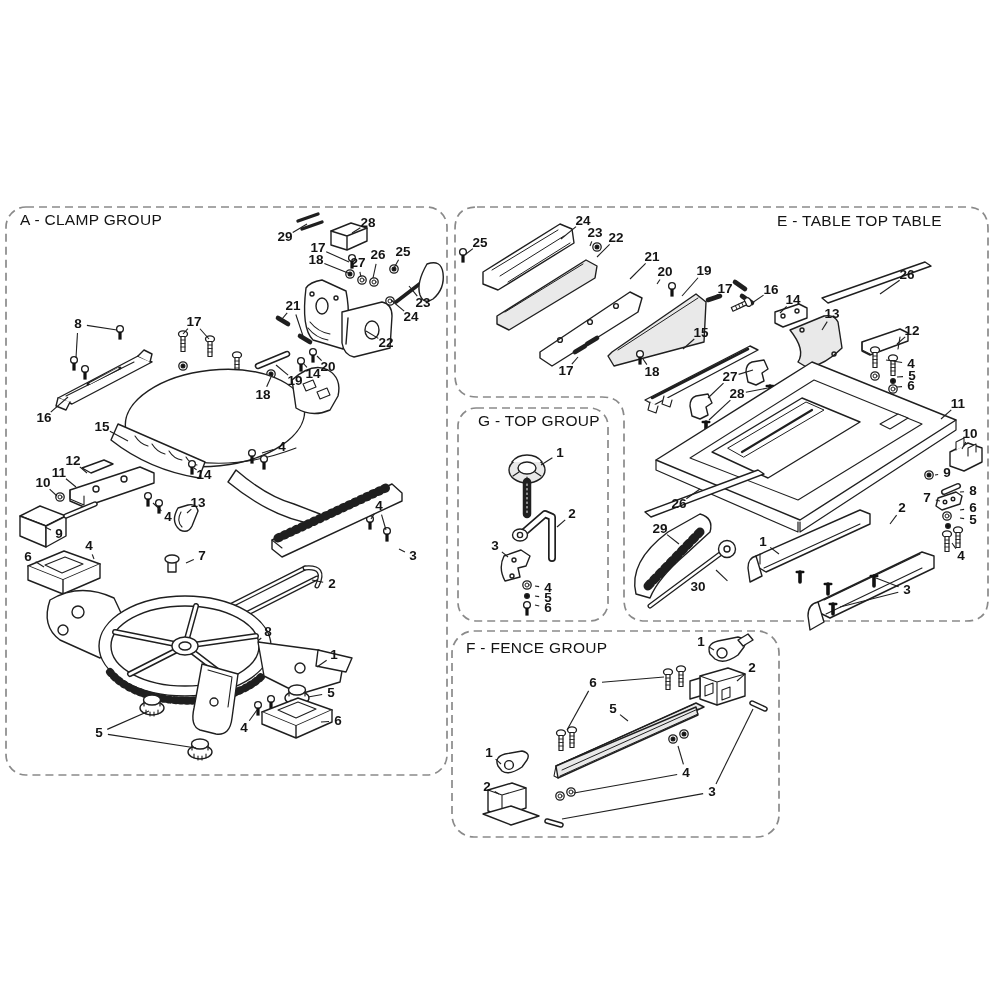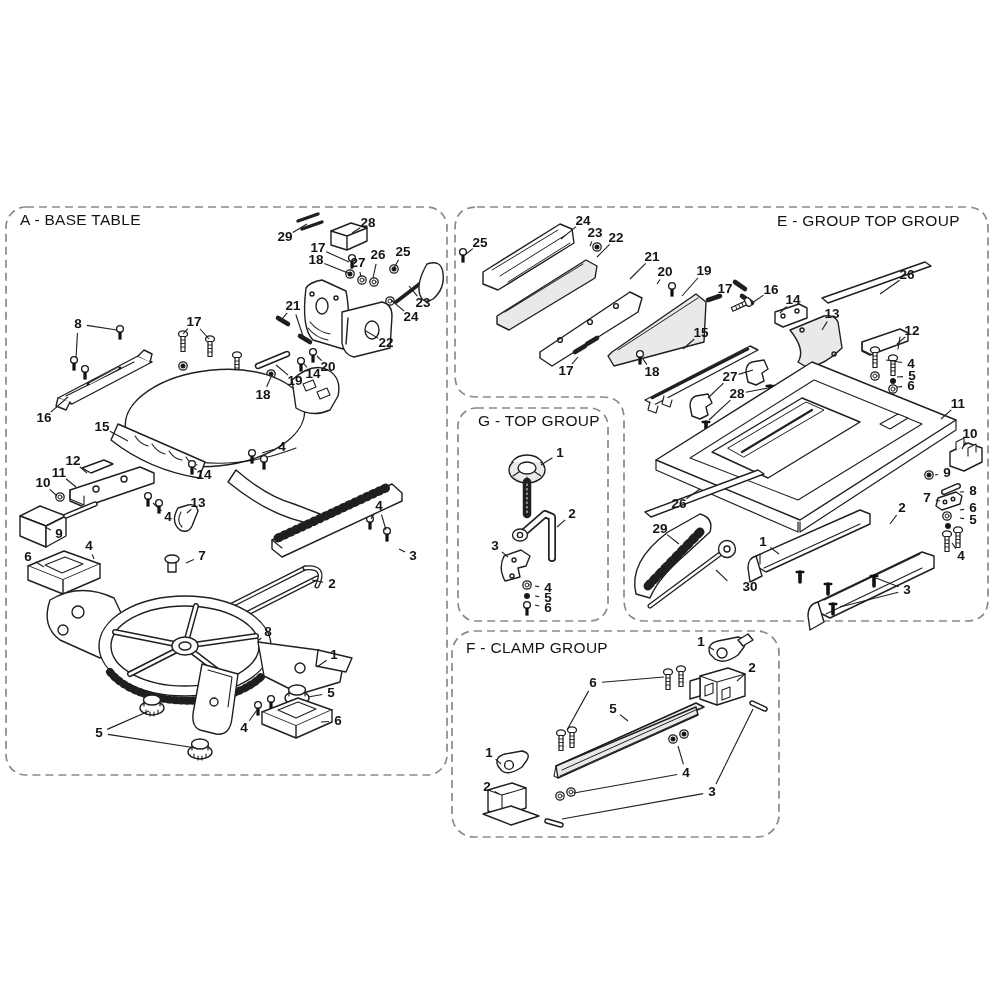--- a/index.html
+++ b/index.html
@@ -429,24 +429,24 @@
         <line x1="620.0278192849872" y1="714.6222554279898" x2="628" y2="721"></line>
         <line x1="683.4432050327777" y1="764.3708169856245" x2="678" y2="746"></line>
         <line x1="677.1401518204236" y1="774.5821157463529" x2="574" y2="793"></line>
         <line x1="715.9859877090047" y1="783.930805369576" x2="753" y2="709"></line>
         <line x1="703.1423500842368" y1="793.5943769848374" x2="562" y2="819"></line>
         <line x1="495.6343872618067" y1="759.0815216566562" x2="501" y2="764"></line>
         <line x1="494.7740101080859" y1="791.5348392297168" x2="499" y2="794"></line>
       </g>
   </svg>
 
-  <div class="group-title" style="left:20px;top:211px">A - BASE TABLE</div>
-  <div class="group-title" style="left:777px;top:212px">E - GROUP TOP GROUP</div>
+  <div class="group-title" style="left:20px;top:211px">A - CLAMP GROUP</div>
+  <div class="group-title" style="left:777px;top:212px">E - TABLE TOP TABLE</div>
   <div class="group-title" style="left:478px;top:412px">G - TOP GROUP</div>
-  <div class="group-title" style="left:466px;top:639px">F - CLAMP GROUP</div>
+  <div class="group-title" style="left:466px;top:639px">F - FENCE GROUP</div>
 <span class="callout" style="left: 285px; top: 237px;">29</span>
     <span class="callout" style="left: 368px; top: 223px;">28</span>
     <span class="callout" style="left: 318px; top: 248px;">17</span>
     <span class="callout" style="left: 316px; top: 260px;">18</span>
     <span class="callout" style="left: 358px; top: 263px;">27</span>
     <span class="callout" style="left: 378px; top: 255px;">26</span>
     <span class="callout" style="left: 403px; top: 252px;">25</span>
     <span class="callout" style="left: 423px; top: 303px;">23</span>
     <span class="callout" style="left: 411px; top: 317px;">24</span>
     <span class="callout" style="left: 293px; top: 306px;">21</span>
@@ -504,21 +504,21 @@
     <span class="callout" style="left: 970px; top: 434px;">10</span>
     <span class="callout" style="left: 947px; top: 473px;">9</span>
     <span class="callout" style="left: 973px; top: 491px;">8</span>
     <span class="callout" style="left: 927px; top: 498px;">7</span>
     <span class="callout" style="left: 973px; top: 508px;">6</span>
     <span class="callout" style="left: 973px; top: 520px;">5</span>
     <span class="callout" style="left: 902px; top: 508px;">2</span>
     <span class="callout" style="left: 961px; top: 556px;">4</span>
     <span class="callout" style="left: 679px; top: 504px;">26</span>
     <span class="callout" style="left: 660px; top: 529px;">29</span>
-    <span class="callout" style="left: 750px; top: 587px;">30</span>
+    <span class="callout" style="left: 698px; top: 587px;">30</span>
     <span class="callout" style="left: 763px; top: 542px;">1</span>
     <span class="callout" style="left: 907px; top: 590px;">3</span>
     <span class="callout" style="left: 560px; top: 453px;">1</span>
     <span class="callout" style="left: 572px; top: 514px;">2</span>
     <span class="callout" style="left: 495px; top: 546px;">3</span>
     <span class="callout" style="left: 548px; top: 588px;">4</span>
     <span class="callout" style="left: 548px; top: 598px;">5</span>
     <span class="callout" style="left: 548px; top: 608px;">6</span>
     <span class="callout" style="left: 701px; top: 642px;">1</span>
     <span class="callout" style="left: 752px; top: 668px;">2</span>

